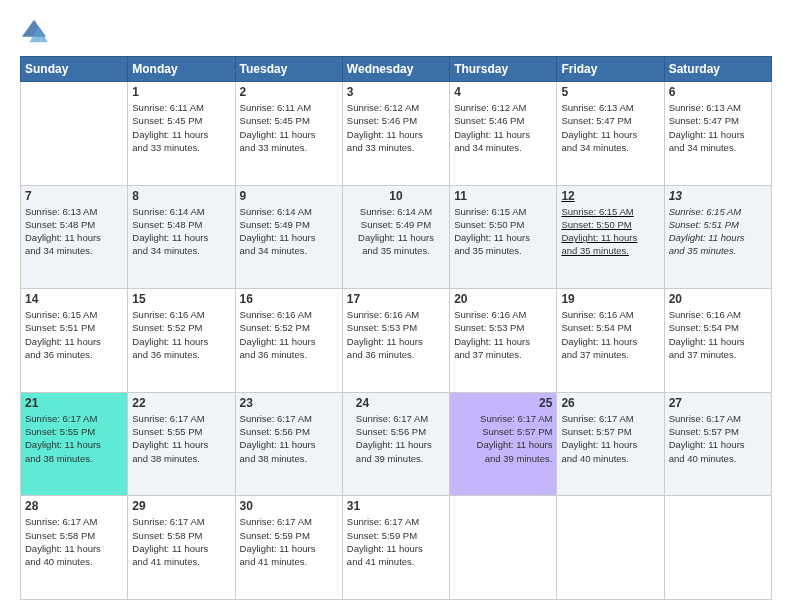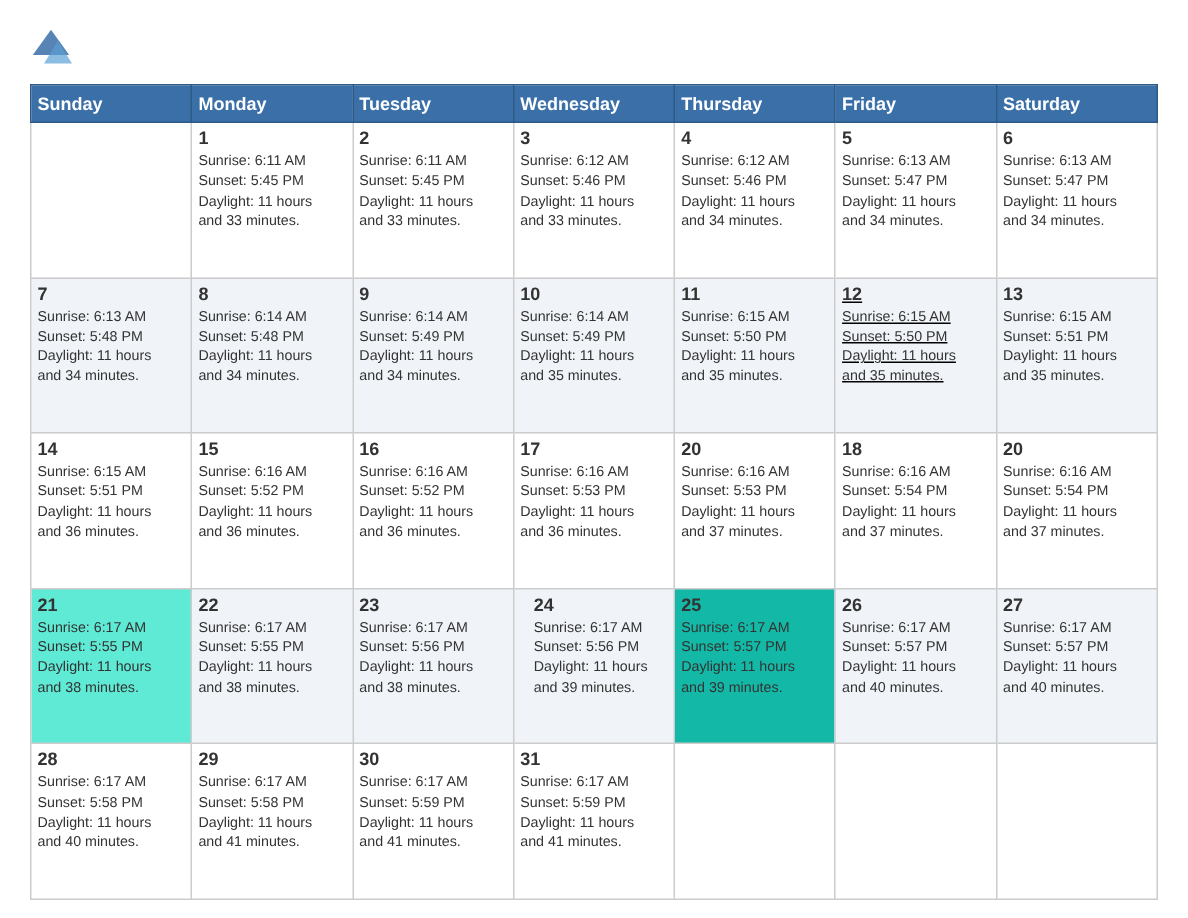--- a/index.html
+++ b/index.html
@@ -187,42 +187,42 @@
 Daylight: 11 hours
 and 34 minutes.</div>
           </td>
           <td style="background: rgb(240, 244, 248);">
             <span class="day-number">9</span>
             <div class="day-info" style="white-space: pre-line;">Sunrise: 6:14 AM
 Sunset: 5:49 PM
 Daylight: 11 hours
 and 34 minutes.</div>
           </td>
-          <td style="background: rgb(240, 244, 248);">
+          <td style="background: rgb(240, 244, 248); text-align: center;">
             <span class="day-number">10</span>
             <div class="day-info" style="white-space: pre-line;">Sunrise: 6:14 AM
 Sunset: 5:49 PM
 Daylight: 11 hours
 and 35 minutes.</div>
           </td>
           <td style="background: rgb(240, 244, 248);">
             <span class="day-number">11</span>
             <div class="day-info" style="white-space: pre-line;">Sunrise: 6:15 AM
 Sunset: 5:50 PM
 Daylight: 11 hours
 and 35 minutes.</div>
           </td>
           <td style="background: rgb(240, 244, 248); text-decoration: underline;">
             <span class="day-number">12</span>
             <div class="day-info" style="white-space: pre-line;">Sunrise: 6:15 AM
 Sunset: 5:50 PM
 Daylight: 11 hours
 and 35 minutes.</div>
           </td>
-          <td style="background: rgb(240, 244, 248);">
+          <td style="background: rgb(240, 244, 248); font-style: italic;">
             <span class="day-number">13</span>
             <div class="day-info" style="white-space: pre-line;">Sunrise: 6:15 AM
 Sunset: 5:51 PM
 Daylight: 11 hours
 and 35 minutes.</div>
           </td>
         </tr>
         <tr>
           <td>
             <span class="day-number">14</span>
@@ -253,21 +253,21 @@
 and 36 minutes.</div>
           </td>
           <td>
             <span class="day-number">20</span>
             <div class="day-info" style="white-space: pre-line;">Sunrise: 6:16 AM
 Sunset: 5:53 PM
 Daylight: 11 hours
 and 37 minutes.</div>
           </td>
           <td>
-            <span class="day-number">18</span>
+            <span class="day-number">19</span>
             <div class="day-info" style="white-space: pre-line;">Sunrise: 6:16 AM
 Sunset: 5:54 PM
 Daylight: 11 hours
 and 37 minutes.</div>
           </td>
           <td>
             <span class="day-number">20</span>
             <div class="day-info" style="white-space: pre-line;">Sunrise: 6:16 AM
 Sunset: 5:54 PM
 Daylight: 11 hours
@@ -296,21 +296,21 @@
 Daylight: 11 hours
 and 38 minutes.</div>
           </td>
           <td style="background: rgb(240, 244, 248); padding-left: 13px;">
             <span class="day-number">24</span>
             <div class="day-info" style="white-space: pre-line;">Sunrise: 6:17 AM
 Sunset: 5:56 PM
 Daylight: 11 hours
 and 39 minutes.</div>
           </td>
-          <td style="background: #14b8a6;">
+          <td style="background: #c4b5fd; text-align: right;">
             <span class="day-number">25</span>
             <div class="day-info" style="white-space: pre-line;">Sunrise: 6:17 AM
 Sunset: 5:57 PM
 Daylight: 11 hours
 and 39 minutes.</div>
           </td>
           <td style="background: rgb(240, 244, 248);">
             <span class="day-number">26</span>
             <div class="day-info" style="white-space: pre-line;">Sunrise: 6:17 AM
 Sunset: 5:57 PM

